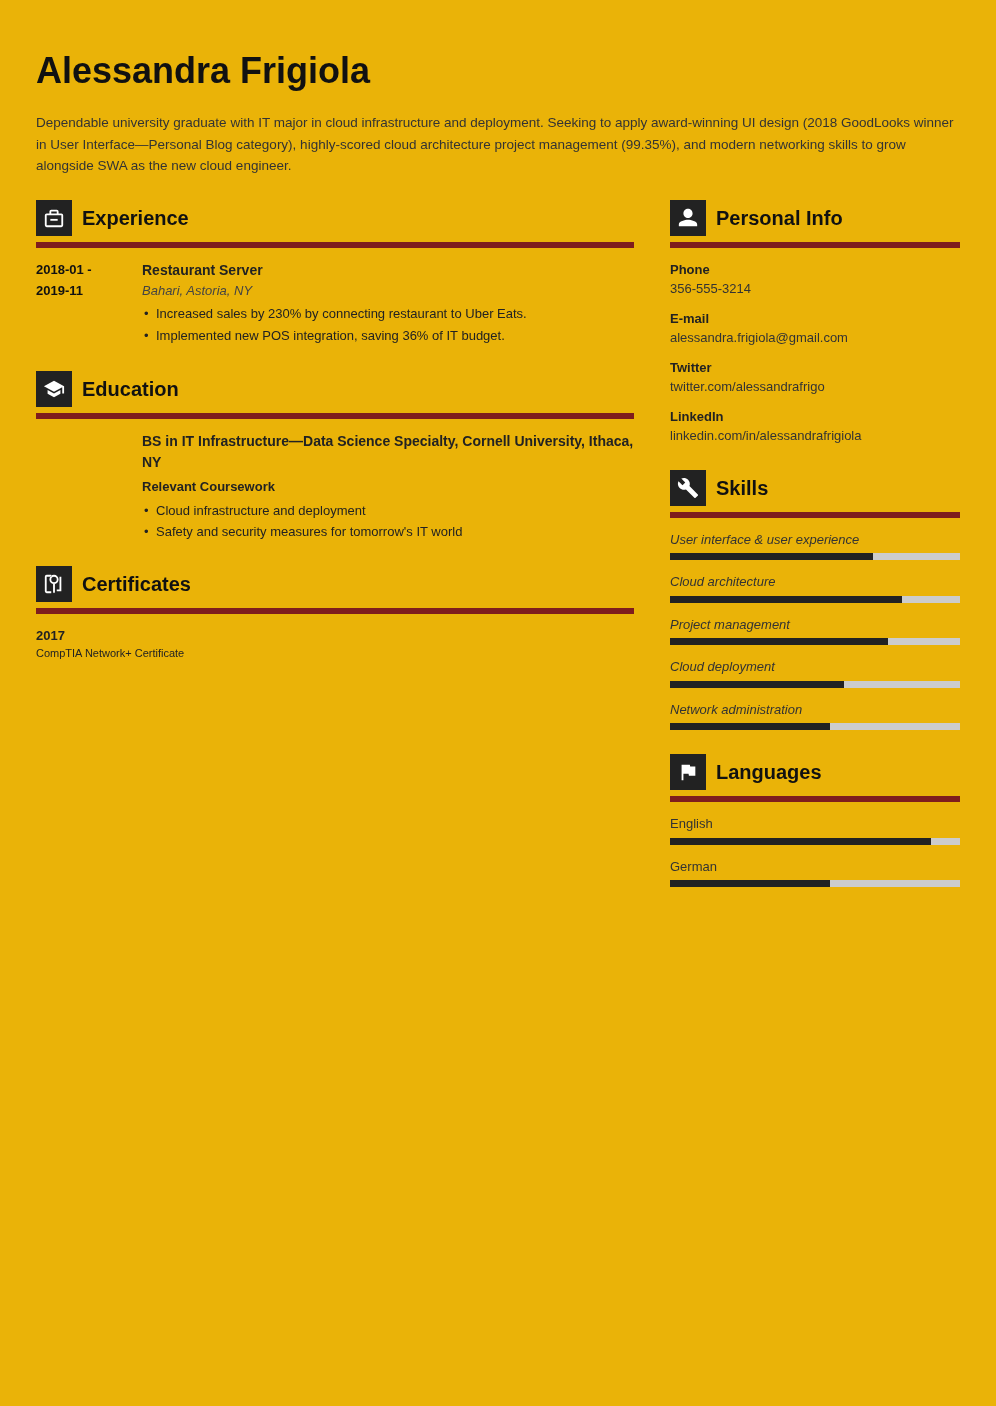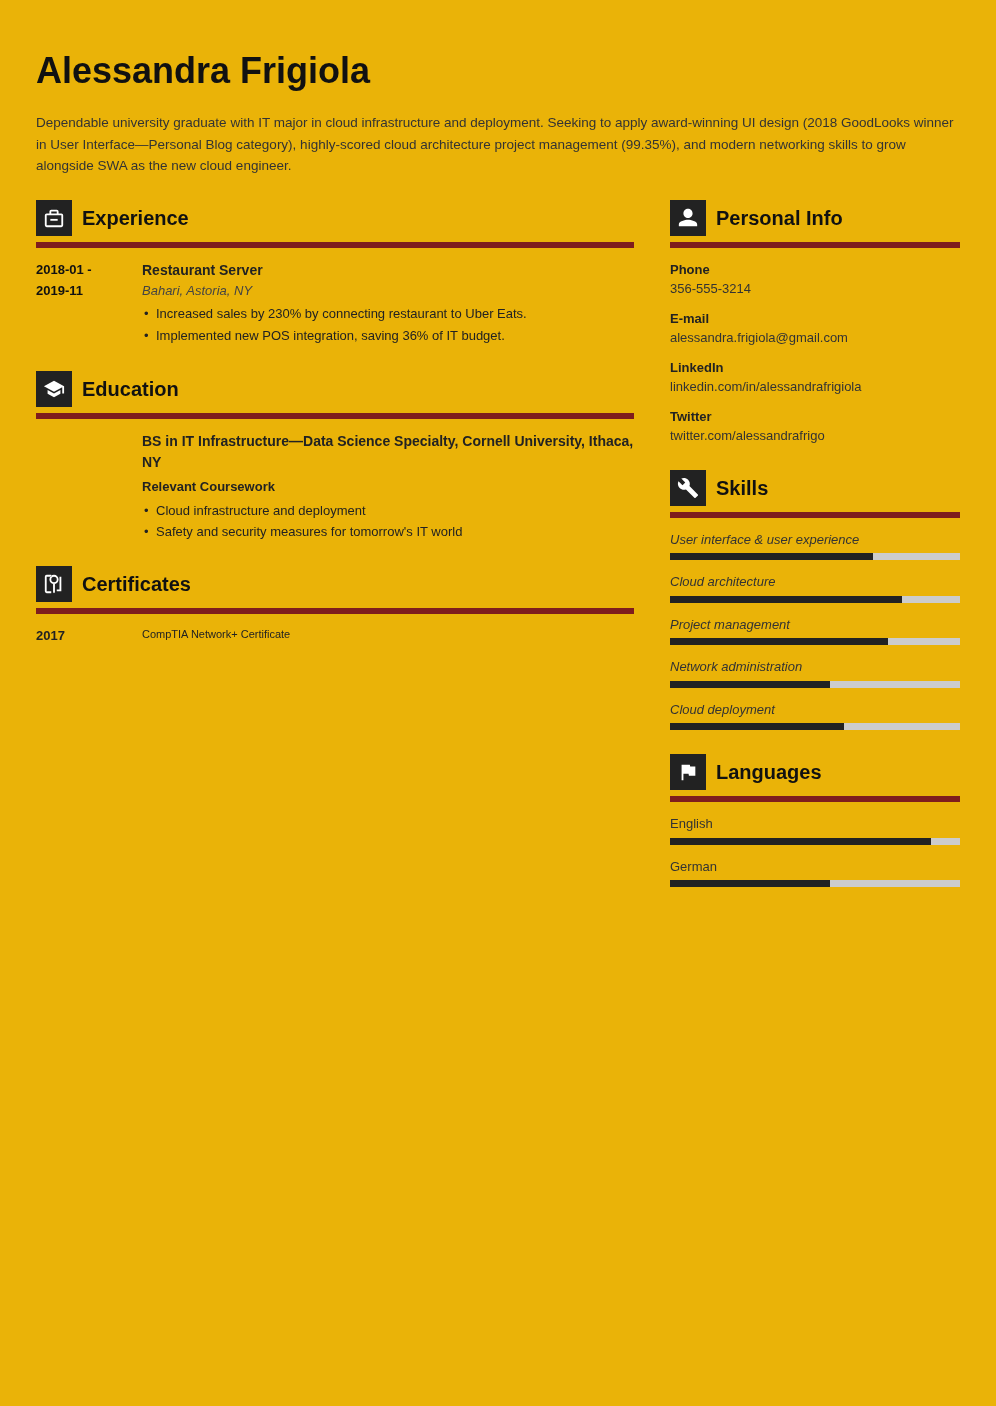--- a/index.html
+++ b/index.html
@@ -126,21 +126,22 @@
       margin-bottom: 4px;
       margin-top: 8px;
     }
     .coursework-title {
       font-weight: bold;
       font-size: 13px;
       margin-bottom: 4px;
     }
     .cert-row {
       display: flex;
-      gap: 16px;
+      gap: 0;
+      flex-direction: column;
     }
     .cert-year {
       width: 90px;
       flex-shrink: 0;
       font-weight: bold;
       font-size: 13px;
     }
     .cert-name {
       font-size: 11px;
     }
@@ -287,27 +288,27 @@
         <div>
           <div class="info-field">
             <div class="info-label">Phone</div>
             <div class="info-value">356-555-3214</div>
           </div>
           <div class="info-field">
             <div class="info-label">E-mail</div>
             <div class="info-value">alessandra.frigiola@gmail.com</div>
           </div>
           <div class="info-field">
+            <div class="info-label">Twitter</div>
+            <div class="info-value">twitter.com/alessandrafrigo</div>
+          </div>
+          <div class="info-field">
             <div class="info-label">LinkedIn</div>
             <div class="info-value">linkedin.com/in/alessandrafrigiola</div>
           </div>
-          <div class="info-field">
-            <div class="info-label">Twitter</div>
-            <div class="info-value">twitter.com/alessandrafrigo</div>
-          </div>
         </div>
       </div>
 
       <div class="section">
         <div class="section-header">
           <div class="section-icon">
 
             <svg viewBox="0 0 24 24" xmlns="http://www.w3.org/2000/svg">
               <path d="M22.7 19l-9.1-9.1c.9-2.3.4-5-1.5-6.9-2-2-5-2.4-7.4-1.3L9 6 6 9 1.6 4.7C.4 7.1.9 10.1 2.9 12.1c1.9 1.9 4.6 2.4 6.9 1.5l9.1 9.1c.4.4 1 .4 1.4 0l2.3-2.3c.5-.4.5-1.1.1-1.4z"></path>
             </svg>
@@ -327,29 +328,29 @@
         <div class="skill-bar-fill" style="width:80%"></div>
       </div>
     </div>
             <div class="skill-item">
       <div class="skill-name">Project management</div>
       <div class="skill-bar-bg">
         <div class="skill-bar-fill" style="width:75%"></div>
       </div>
     </div>
             <div class="skill-item">
+      <div class="skill-name">Cloud deployment</div>
+      <div class="skill-bar-bg">
+        <div class="skill-bar-fill" style="width:60%"></div>
+      </div>
+    </div>
+            <div class="skill-item">
       <div class="skill-name">Network administration</div>
       <div class="skill-bar-bg">
         <div class="skill-bar-fill" style="width:55%"></div>
-      </div>
-    </div>
-            <div class="skill-item">
-      <div class="skill-name">Cloud deployment</div>
-      <div class="skill-bar-bg">
-        <div class="skill-bar-fill" style="width:60%"></div>
       </div>
     </div>
           </div>
       </div>
 
       <div class="section">
         <div class="section-header">
           <div class="section-icon">
 
             <svg viewBox="0 0 24 24" xmlns="http://www.w3.org/2000/svg">

